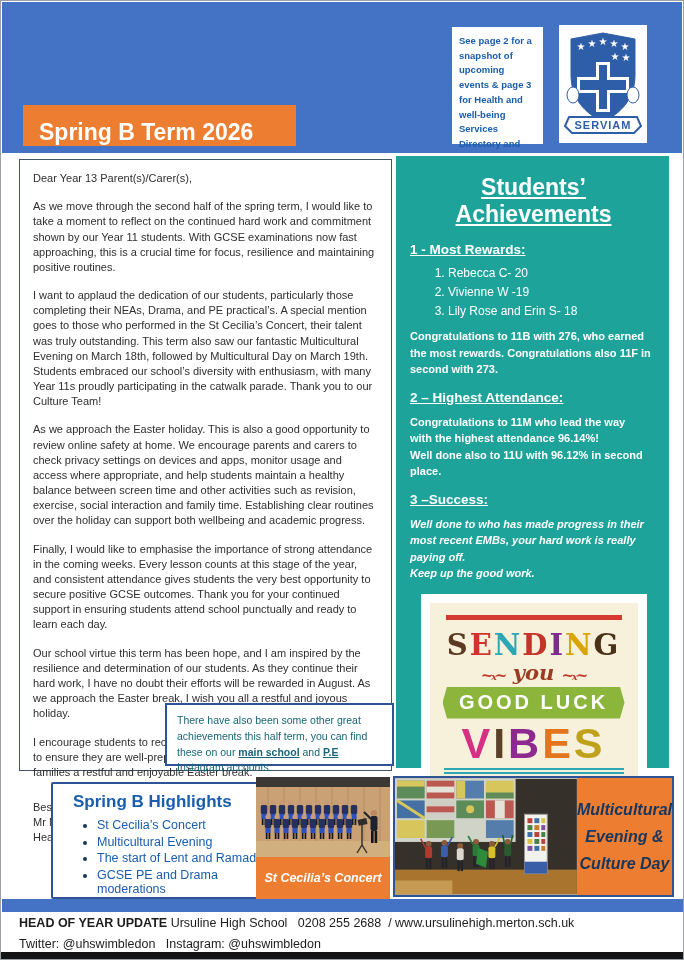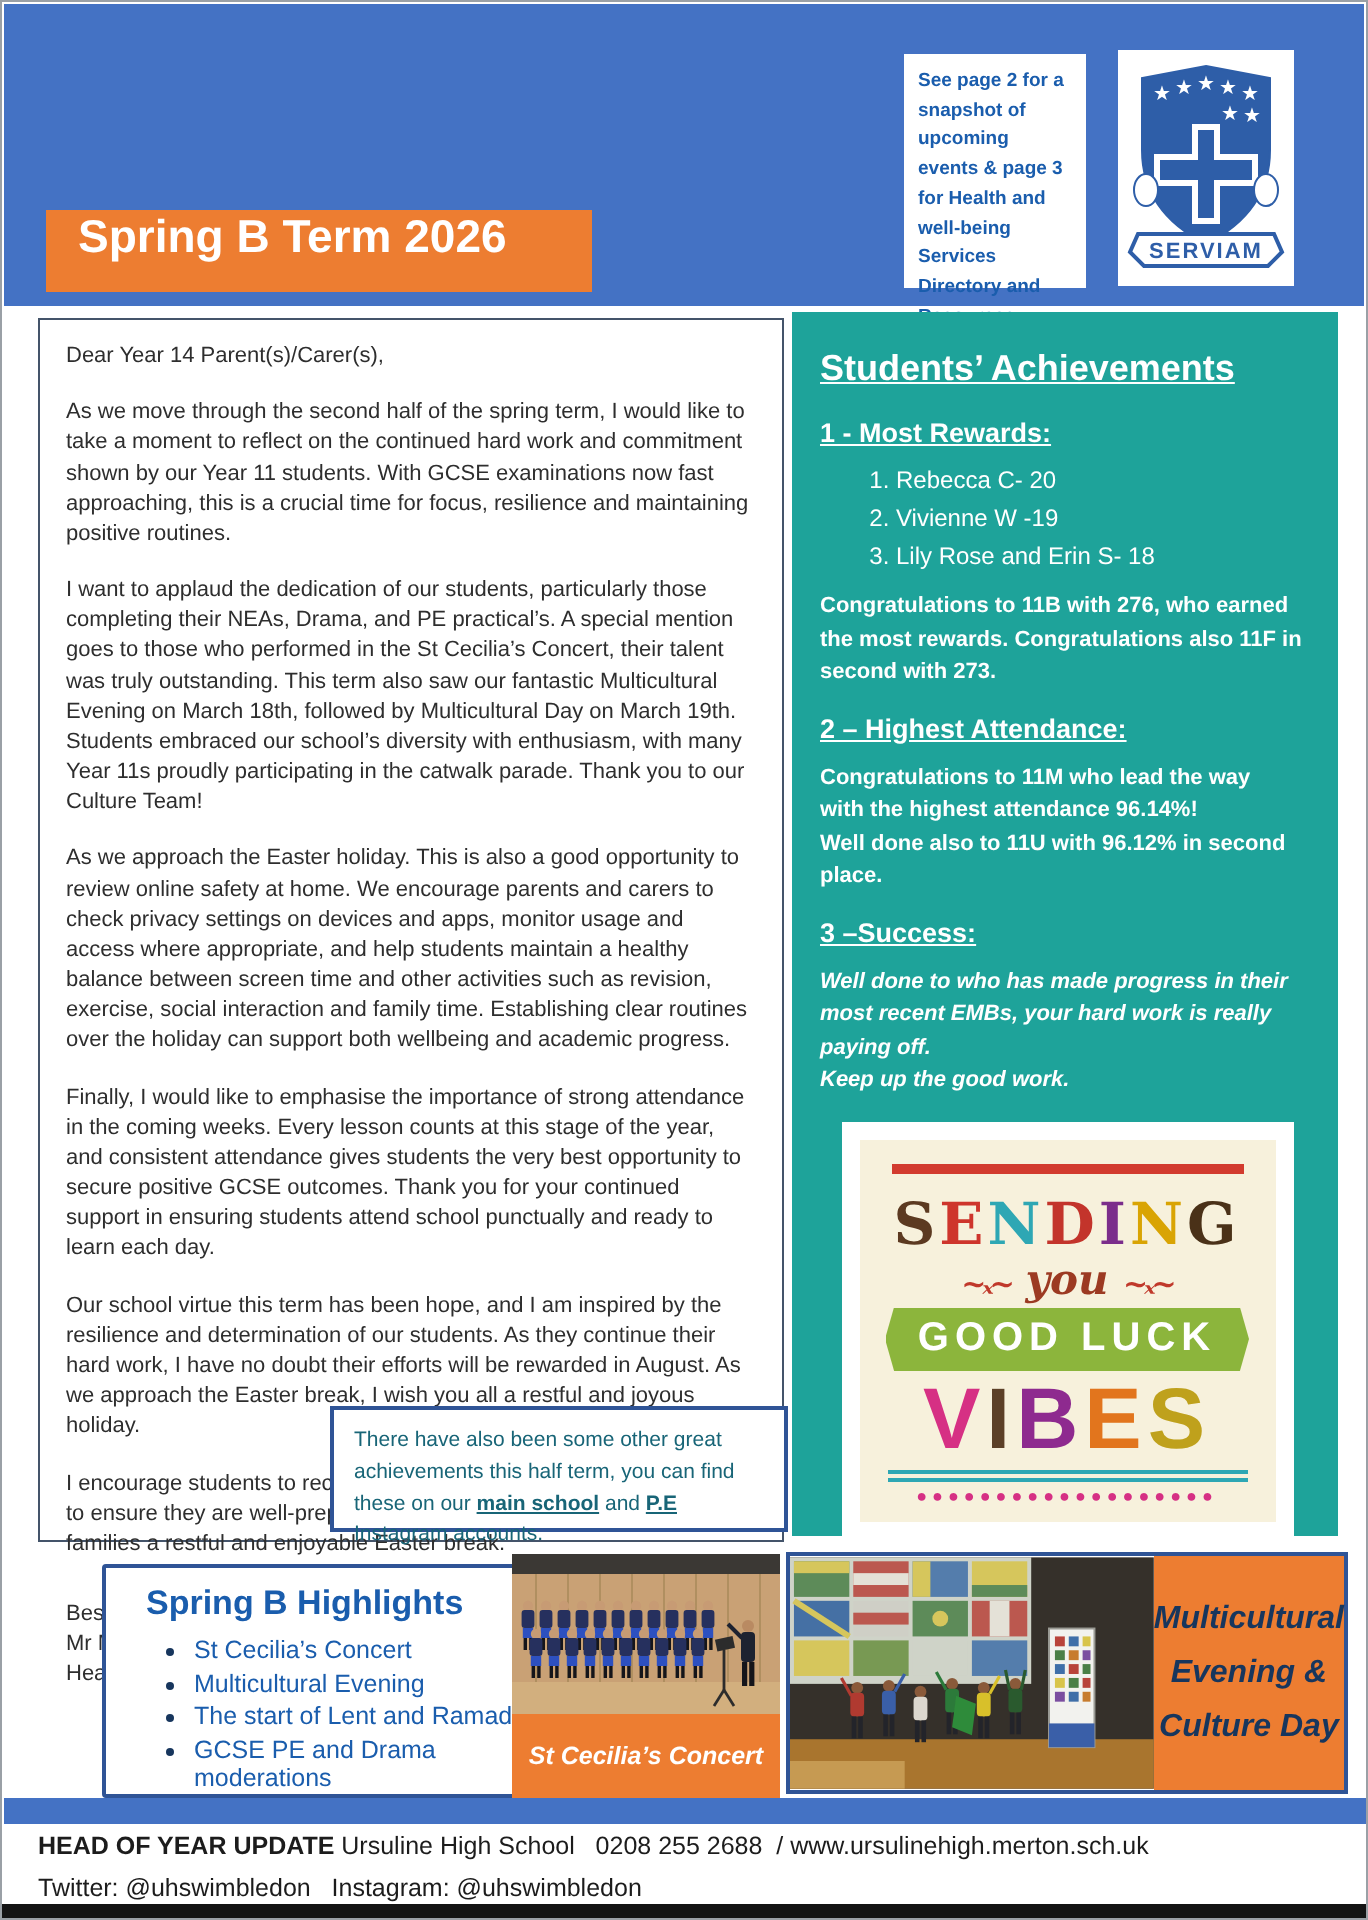--- a/index.html
+++ b/index.html
@@ -6,21 +6,21 @@
   * { box-sizing:border-box; }
   .page {
     position:relative; width:684px; height:960px; margin:0 auto;
     background:#ffffff; border:1px solid #9aa0a6; overflow:hidden;
     font-family:"Liberation Sans", sans-serif;
   }
   
   .header-band { position:absolute; left:1px; top:1px; width:680px; height:151px; background:#4472C4; }
   .title-box { position:absolute; left:21px; top:23px; width:417px; height:79px; background:#ffffff; display:flex; align-items:center; }
   .title-box span { font-size:46px; font-weight:bold; color:#1A5DAD; padding-left:14px; letter-spacing:-1px; }
-  .term-banner { position:absolute; left:21px; top:103px; width:273px; height:41px; background:#ED7D31; display:flex; align-items:flex-start; }
+  .term-banner { position:absolute; left:21px; top:103px; width:273px; height:41px; background:#ED7D31; display:flex; align-items:flex-end; }
   .term-banner span { color:#ffffff; font-weight:bold; font-size:23px; padding-left:16px; }
   .info-box { position:absolute; left:450px; top:25px; width:91px; height:117px; background:#ffffff; padding:7px 7px; }
   .info-box span { font-size:9.5px; font-weight:bold; color:#1A5DAD; line-height:1.55; display:block; }
   .crest-box { position:absolute; left:557px; top:23px; width:88px; height:118px; background:#ffffff; display:flex; align-items:center; justify-content:center; }
   
   .letter-box {
     position:absolute; left:18px; top:158px; width:373px; height:612px;
     border:1px solid #44546A; background:#fff; padding:11px 13px 0 13px;
     font-size:11px; line-height:1.38; color:#2e2e2e;
   }
@@ -30,21 +30,21 @@
     position:absolute; left:164px; top:702px; width:229px; height:63px;
     border:2px solid #2F5496; background:#fff; padding:8px 10px;
     font-size:10.5px; color:#186577; line-height:1.5;
   }
   .note-box .lnk { font-weight:bold; text-decoration:underline; cursor:pointer; }
   
   .teal-panel {
     position:absolute; left:395px; top:155px; width:273px; height:612px;
     background:#1EA39A; color:#ffffff; padding:16px 12px 0 14px;
   }
-  .ach-title { font-size:18px; font-weight:bold; text-decoration:underline; margin:2px 0 14px 0; }
+  .ach-title { font-size:23px; font-weight:bold; text-decoration:underline; margin:2px 0 14px 0;text-align:center; }
   .sec-head { font-size:13.5px; font-weight:bold; text-decoration:underline; margin:0 0 9px 0; }
   .rewards-list { margin:0 0 10px 0; padding-left:38px; font-size:12px; }
   .rewards-list li { margin-bottom:5px; }
   .ach-para { font-size:11px; font-weight:bold; line-height:1.5; margin:0 0 12px 0; }
   .ach-para.it { font-style:italic; }
   
   .vibes-card { width:226px; margin:2px auto 0 auto; background:#ffffff; padding:9px; }
   .vibes-inner { background:#F7F1DC; padding:10px 8px 8px 8px; text-align:center; }
   .vibes-redbar { width:176px; height:5px; background:#D23B2E; margin:2px auto 8px auto; }
   .vibes-sending span { font-size:29px; font-weight:bold; letter-spacing:2px; font-family:"DejaVu Serif", serif; }
@@ -111,21 +111,21 @@
         <rect x="17" y="51" width="46" height="10" fill="#2E5EA8"></rect>
         <ellipse cx="10" cy="66" rx="6" ry="8" fill="#ffffff" stroke="#2E5EA8"></ellipse>
         <ellipse cx="70" cy="66" rx="6" ry="8" fill="#ffffff" stroke="#2E5EA8"></ellipse>
         <path d="M6 88 L74 88 L78 97 L71 104 L9 104 L2 97 Z" fill="#ffffff" stroke="#2E5EA8" stroke-width="2"></path>
         <text x="40" y="100" text-anchor="middle" font-family="Liberation Sans, sans-serif" font-size="11" font-weight="bold" fill="#2E5EA8" letter-spacing="1">SERVIAM</text>
       </svg>
     </div>
   </div>
 
   <div class="letter-box">
-    <p>Dear Year 14 Parent(s)/Carer(s),</p>
+    <p>Dear Year 13 Parent(s)/Carer(s),</p>
     <p>As we move through the second half of the spring term, I would like to take a moment to reflect on the continued hard work and commitment shown by our Year 11 students. With GCSE examinations now fast approaching, this is a crucial time for focus, resilience and maintaining positive routines.</p>
     <p>I want to applaud the dedication of our students, particularly those completing their NEAs, Drama, and PE practical’s. A special mention goes to those who performed in the St Cecilia’s Concert, their talent was truly outstanding. This term also saw our fantastic Multicultural Evening on March 18th, followed by Multicultural Day on March 19th. Students embraced our school’s diversity with enthusiasm, with many Year 11s proudly participating in the catwalk parade. Thank you to our Culture Team!</p>
     <p>As we approach the Easter holiday. This is also a good opportunity to review online safety at home. We encourage parents and carers to check privacy settings on devices and apps, monitor usage and access where appropriate, and help students maintain a healthy balance between screen time and other activities such as revision, exercise, social interaction and family time. Establishing clear routines over the holiday can support both wellbeing and academic progress.</p>
     <p>Finally, I would like to emphasise the importance of strong attendance in the coming weeks. Every lesson counts at this stage of the year, and consistent attendance gives students the very best opportunity to secure positive GCSE outcomes. Thank you for your continued support in ensuring students attend school punctually and ready to learn each day.</p>
     <p>Our school virtue this term has been hope, and I am inspired by the resilience and determination of our students. As they continue their hard work, I have no doubt their efforts will be rewarded in August. As we approach the Easter break, I wish you all a restful and joyous holiday.</p>
     <p>I encourage students to recharge while setting aside time for revision to ensure they are well-prepared for exams. I wish you and your families a restful and enjoyable Easter break.</p>
     <p class="preline" style="margin-top:20px">Best wishes,
 Mr Mac Sweeney,
 Head of Year 11</p>
   </div>

